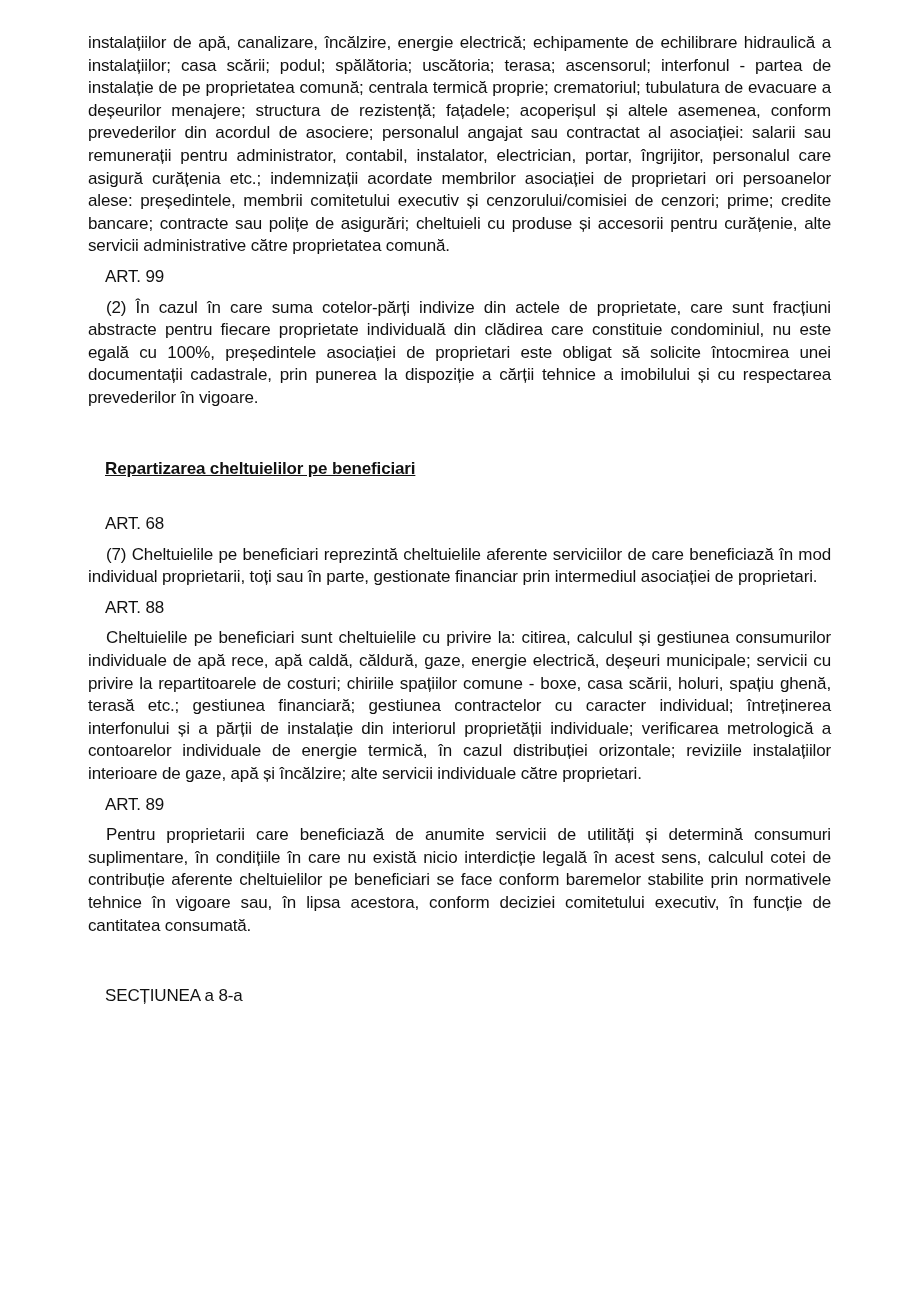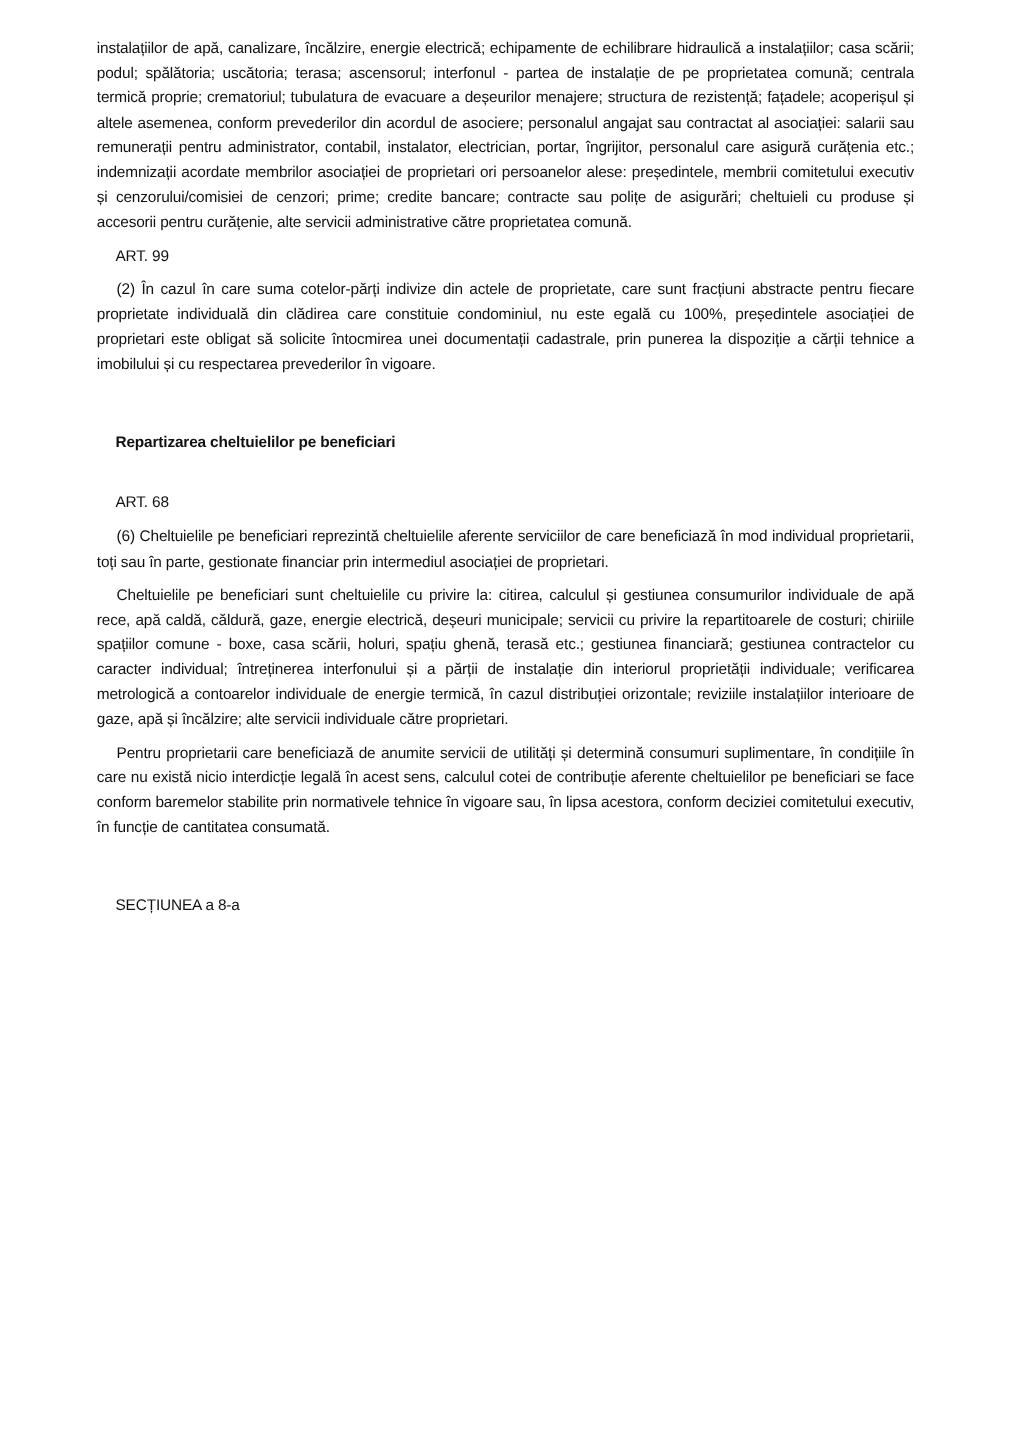--- a/index.html
+++ b/index.html
@@ -12,53 +12,55 @@
     color: #111111;
   }
   .page {
     position: absolute;
     left: 88px;
     top: 32px;
     width: 743px;
   }
   p {
     margin: 0;
-    font-size: 14px;
+    font-size: 17px;
     line-height: 22.6px;
     text-align: justify;
     letter-spacing: -0.15px;
   }
   .para { margin-bottom: 8px; }
   .indent { text-indent: 18px; }
   .art { padding-left: 17px; margin-bottom: 8px; }
   .sect { padding-left: 17px; margin-bottom: 8px; }
-  .sect-title { padding-left: 17px; font-weight: bold; }
+  .sect-title { padding-left: 17px; font-weight: bold; text-decoration: underline; }
   .gap-lg { height: 40px; }
   .gap-md { height: 33px; }
 </style>
 </head>
 <body>
 
 <div class="page">
 
   <p class="para">instalațiilor de apă, canalizare, încălzire, energie electrică; echipamente de echilibrare hidraulică a instalațiilor; casa scării; podul; spălătoria; uscătoria; terasa; ascensorul; interfonul - partea de instalație de pe proprietatea comună; centrala termică proprie; crematoriul; tubulatura de evacuare a deșeurilor menajere; structura de rezistență; fațadele; acoperișul și altele asemenea, conform prevederilor din acordul de asociere; personalul angajat sau contractat al asociației: salarii sau remunerații pentru administrator, contabil, instalator, electrician, portar, îngrijitor, personalul care asigură curățenia etc.; indemnizații acordate membrilor asociației de proprietari ori persoanelor alese: președintele, membrii comitetului executiv și cenzorului/comisiei de cenzori; prime; credite bancare; contracte sau polițe de asigurări; cheltuieli cu produse și accesorii pentru curățenie, alte servicii administrative către proprietatea comună.</p>
 
   <p class="art">ART. 99</p>
   <p class="para indent">(2) În cazul în care suma cotelor-părți indivize din actele de proprietate, care sunt fracțiuni abstracte pentru fiecare proprietate individuală din clădirea care constituie condominiul, nu este egală cu 100%, președintele asociației de proprietari este obligat să solicite întocmirea unei documentații cadastrale, prin punerea la dispoziție a cărții tehnice a imobilului și cu respectarea prevederilor în vigoare.</p>
 
   <div class="gap-lg"></div>
 
   <p class="sect-title">Repartizarea cheltuielilor pe beneficiari</p>
 
   <div class="gap-md"></div>
 
   <p class="art">ART. 68</p>
-  <p class="para indent">(6) Cheltuielile pe beneficiari reprezintă cheltuielile aferente serviciilor de care beneficiază în mod individual proprietarii, toți sau în parte, gestionate financiar prin intermediul asociației de proprietari.</p>
+  <p class="para indent">(7) Cheltuielile pe beneficiari reprezintă cheltuielile aferente serviciilor de care beneficiază în mod individual proprietarii, toți sau în parte, gestionate financiar prin intermediul asociației de proprietari.</p>
 
+  <p class="art">ART. 88</p>
   <p class="para indent">Cheltuielile pe beneficiari sunt cheltuielile cu privire la: citirea, calculul și gestiunea consumurilor individuale de apă rece, apă caldă, căldură, gaze, energie electrică, deșeuri municipale; servicii cu privire la repartitoarele de costuri; chiriile spațiilor comune - boxe, casa scării, holuri, spațiu ghenă, terasă etc.; gestiunea financiară; gestiunea contractelor cu caracter individual; întreținerea interfonului și a părții de instalație din interiorul proprietății individuale; verificarea metrologică a contoarelor individuale de energie termică, în cazul distribuției orizontale; reviziile instalațiilor interioare de gaze, apă și încălzire; alte servicii individuale către proprietari.</p>
 
+  <p class="art">ART. 89</p>
   <p class="para indent">Pentru proprietarii care beneficiază de anumite servicii de utilități și determină consumuri suplimentare, în condițiile în care nu există nicio interdicție legală în acest sens, calculul cotei de contribuție aferente cheltuielilor pe beneficiari se face conform baremelor stabilite prin normativele tehnice în vigoare sau, în lipsa acestora, conform deciziei comitetului executiv, în funcție de cantitatea consumată.</p>
 
   <div class="gap-lg"></div>
 
   <p class="sect">SECȚIUNEA a 8-a</p>
 
 </div>
 
 </body></html>

